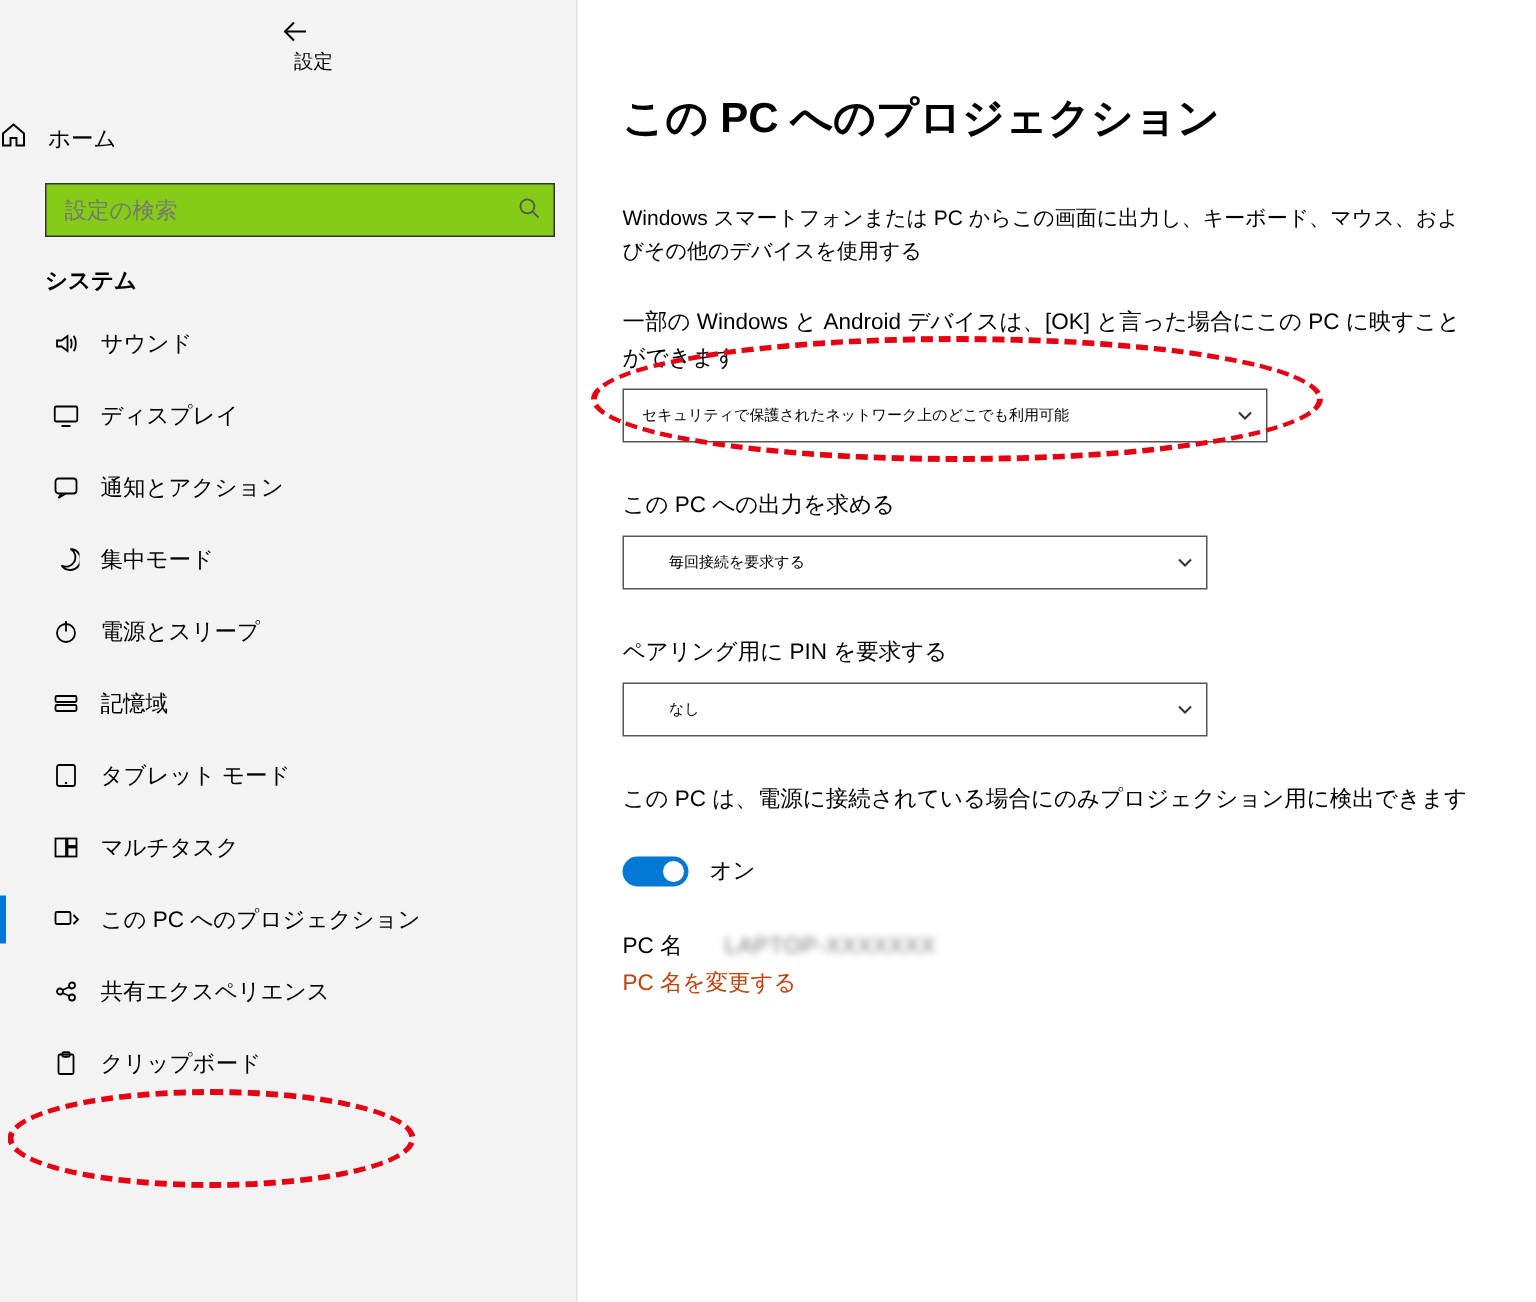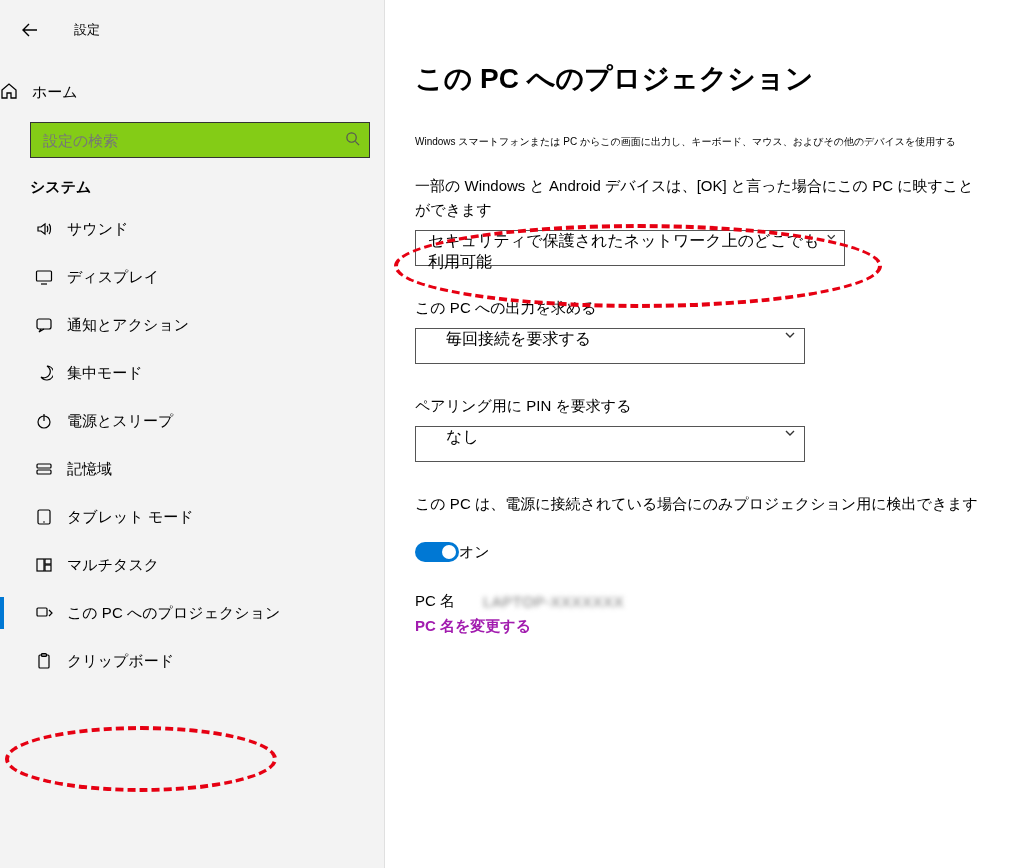--- a/index.html
+++ b/index.html
@@ -14,21 +14,21 @@
   
   .sidebar {
     width: 385px; height: 100%;
     background: #f3f3f3;
     border-right: 1px solid #e0e0e0;
     padding: 10px 0 0 0;
     overflow: hidden;
   }
   .top-row {
     display: flex; align-items: center;
-    height: 40px; padding-left: 10px;
+    height: 40px; padding-left: 10px; flex-direction: column;
   }
   .back-btn {
     width: 40px; height: 40px;
     display: flex; align-items: center; justify-content: center;
     cursor: pointer;
   }
   .win-title {
     margin-left: 24px; font-size: 13px;
   }
   .arrow-left {
@@ -78,54 +78,54 @@
 
   
   .main {
     flex: 1; height: 100%; padding: 60px 40px 0 30px;
     overflow: hidden;
   }
   .main h1 {
     font-size: 28px; font-weight: 600; margin-bottom: 36px;
   }
   .para {
-    font-size: 10px; margin-bottom: 24px; line-height: 1.6; margin-top: 20px;
+    font-size: 14px; margin-bottom: 24px; line-height: 1.6; margin-top: 20px;
   }
   .section-label {
     font-size: 15px; margin-bottom: 8px; line-height: 1.6;
   }
   .dropdown {
-    display: flex; justify-content: space-between;
+    display: flex; align-items: center; justify-content: space-between;
     height: 36px; border: 1px solid #555;
-    padding: 0 8px 0 12px; font-size: 16px;
+    padding: 0 8px 0 12px; font-size: 10px;
     cursor: pointer; background: #fff;
   }
   .dropdown.wide   { width: 430px; }
   .dropdown.medium { width: 390px; padding-left: 30px; }
   .gap { height: 30px; }
   .gap-sm { height: 18px; }
 
-  .toggle-row { display: flex; align-items: flex-end; }
+  .toggle-row { display: flex; align-items: center; gap: 14px; }
   .toggle {
     width: 44px; height: 20px; border-radius: 10px;
     background: #0078d4; position: relative; cursor: pointer;
   }
   .toggle .knob {
     position: absolute; right: 3px; top: 3px;
     width: 14px; height: 14px; border-radius: 50%;
     background: #fff;
   }
 
   .pc-name-row { display: flex; align-items: center; gap: 28px; }
   .pc-name-val {
     color: #777; letter-spacing: 0.5px;
     filter: blur(2.5px); user-select: none;
   }
   .link {
-    color: #a21caf; cursor: pointer; margin-top: 6px; display: inline-block; font-weight: bold;
+    color: #c2410c; cursor: pointer; margin-top: 6px; display: inline-block;
   }
 
   
   .annot {
     position: absolute; border: 4px dashed #e60012;
     border-radius: 50%; pointer-events: none;
   }
   .annot-a { left: 394px; top: 224px; width: 488px; height: 84px; }
   .annot-b { left: 5px;   top: 726px; width: 272px; height: 66px; }
 
@@ -246,20 +246,32 @@
           <svg width="18" height="18" viewBox="0 0 18 18">
             <rect x="2" y="4" width="10" height="8" rx="1" stroke="#000" fill="none" stroke-width="1.2"></rect>
             <path d="M14 6l3 3-3 3" stroke="#000" fill="none" stroke-width="1.2"></path>
           </svg>
         </span>
         <span class="label">この PC へのプロジェクション</span>
       </div>
       <div class="nav-item">
         <span class="icon-slot">
           <svg width="18" height="18" viewBox="0 0 18 18">
+            <circle cx="5" cy="9" r="2" stroke="#000" fill="none" stroke-width="1.2"></circle>
+            <circle cx="13" cy="5" r="2" stroke="#000" fill="none" stroke-width="1.2"></circle>
+            <circle cx="13" cy="13" r="2" stroke="#000" fill="none" stroke-width="1.2"></circle>
+            <line x1="6.7" y1="8" x2="11.3" y2="6" stroke="#000" stroke-width="1.2"></line>
+            <line x1="6.7" y1="10" x2="11.3" y2="12" stroke="#000" stroke-width="1.2"></line>
+          </svg>
+        </span>
+        <span class="label">共有エクスペリエンス</span>
+      </div>
+      <div class="nav-item">
+        <span class="icon-slot">
+          <svg width="18" height="18" viewBox="0 0 18 18">
             <rect x="4" y="3" width="10" height="13" rx="1" stroke="#000" fill="none" stroke-width="1.2"></rect>
             <rect x="6.5" y="1.5" width="5" height="3" rx="1" stroke="#000" fill="none" stroke-width="1.2"></rect>
           </svg>
         </span>
         <span class="label">クリップボード</span>
       </div>
     </div>
 </div>
 
 <div class="main">

